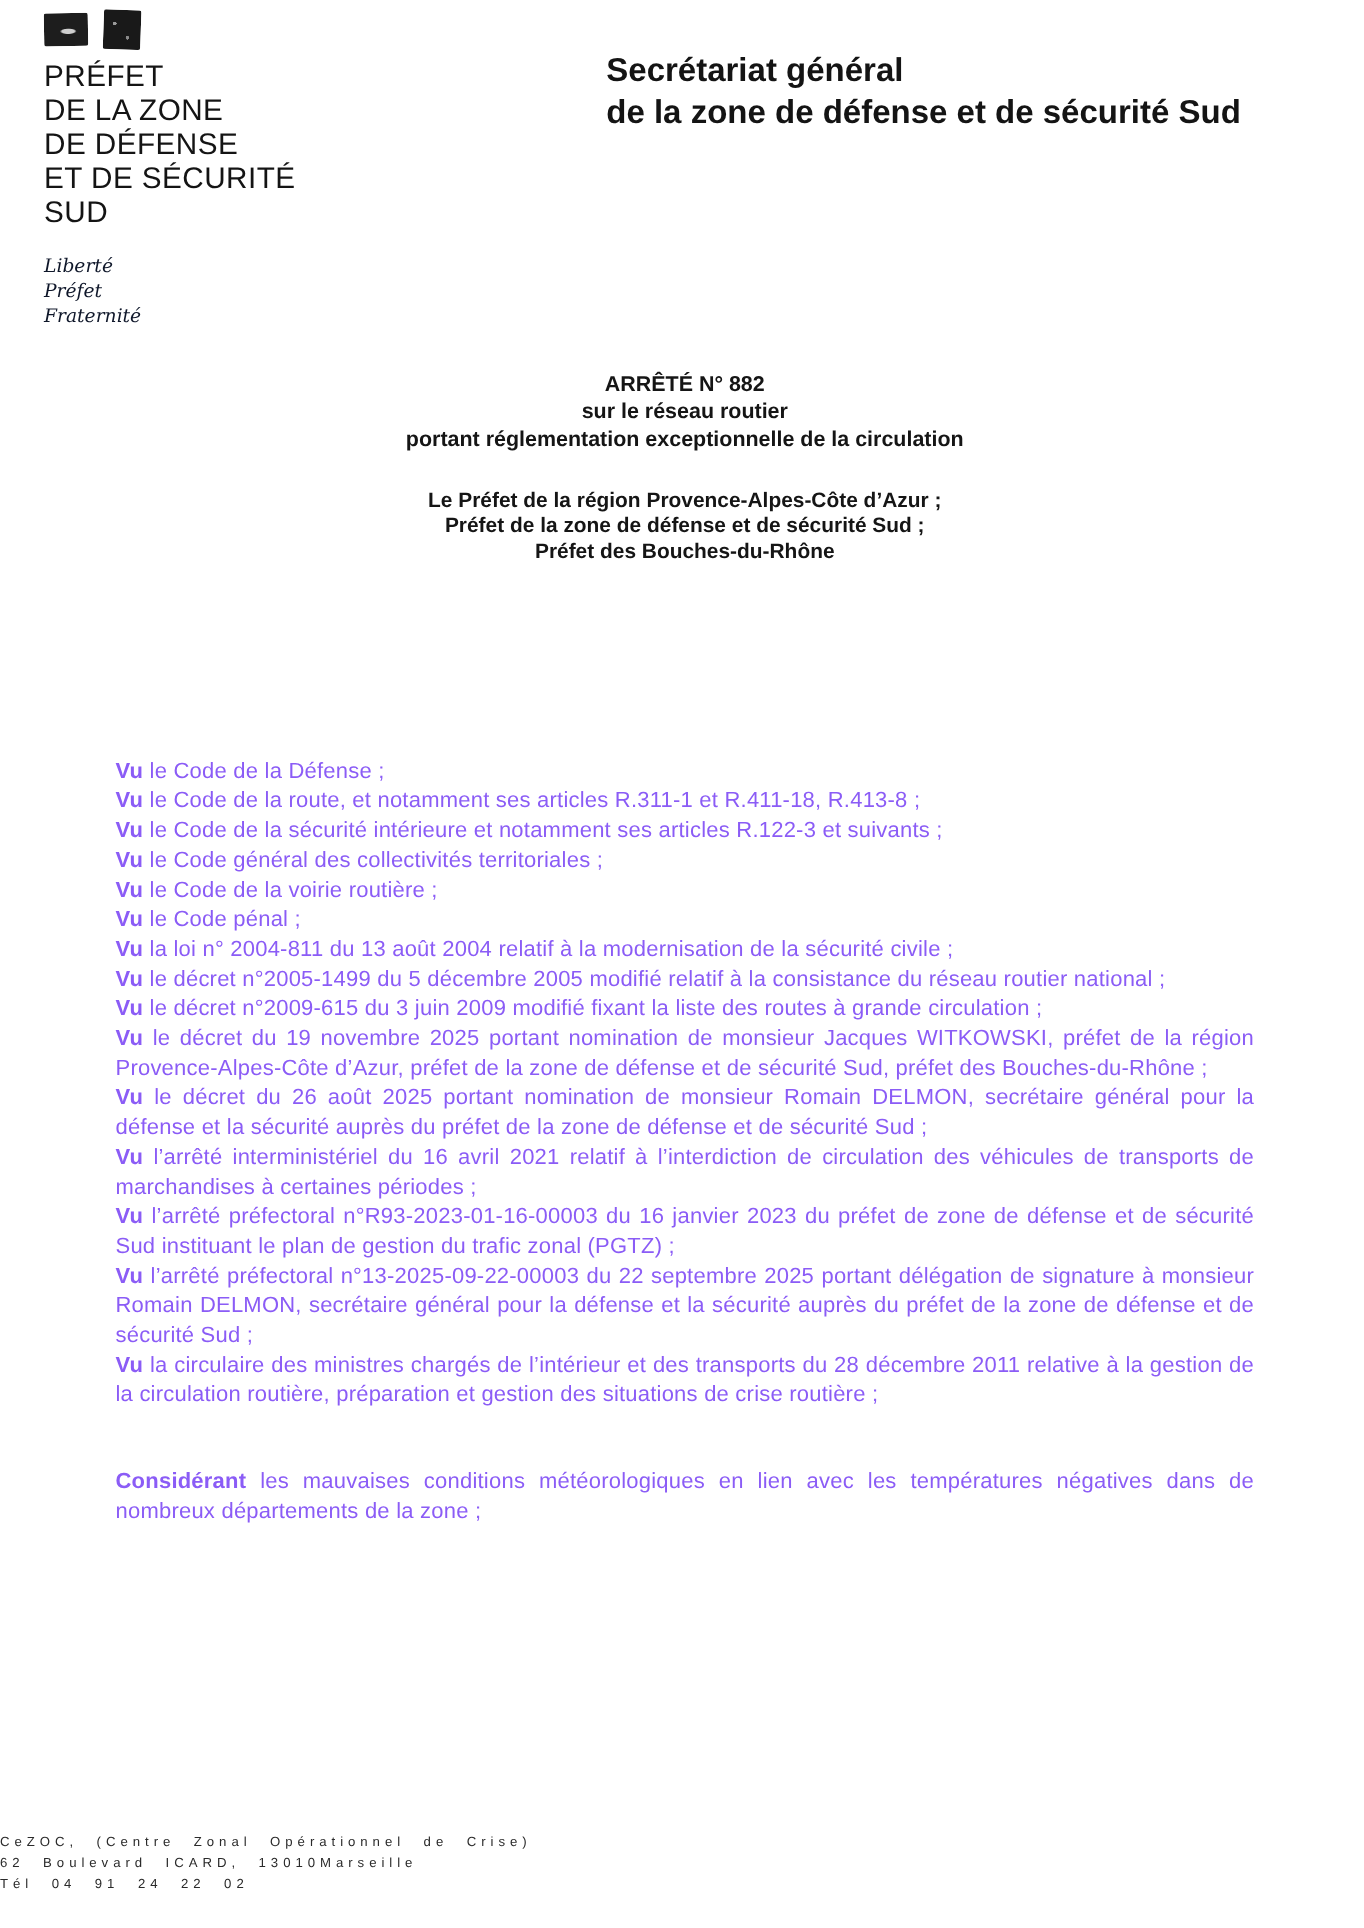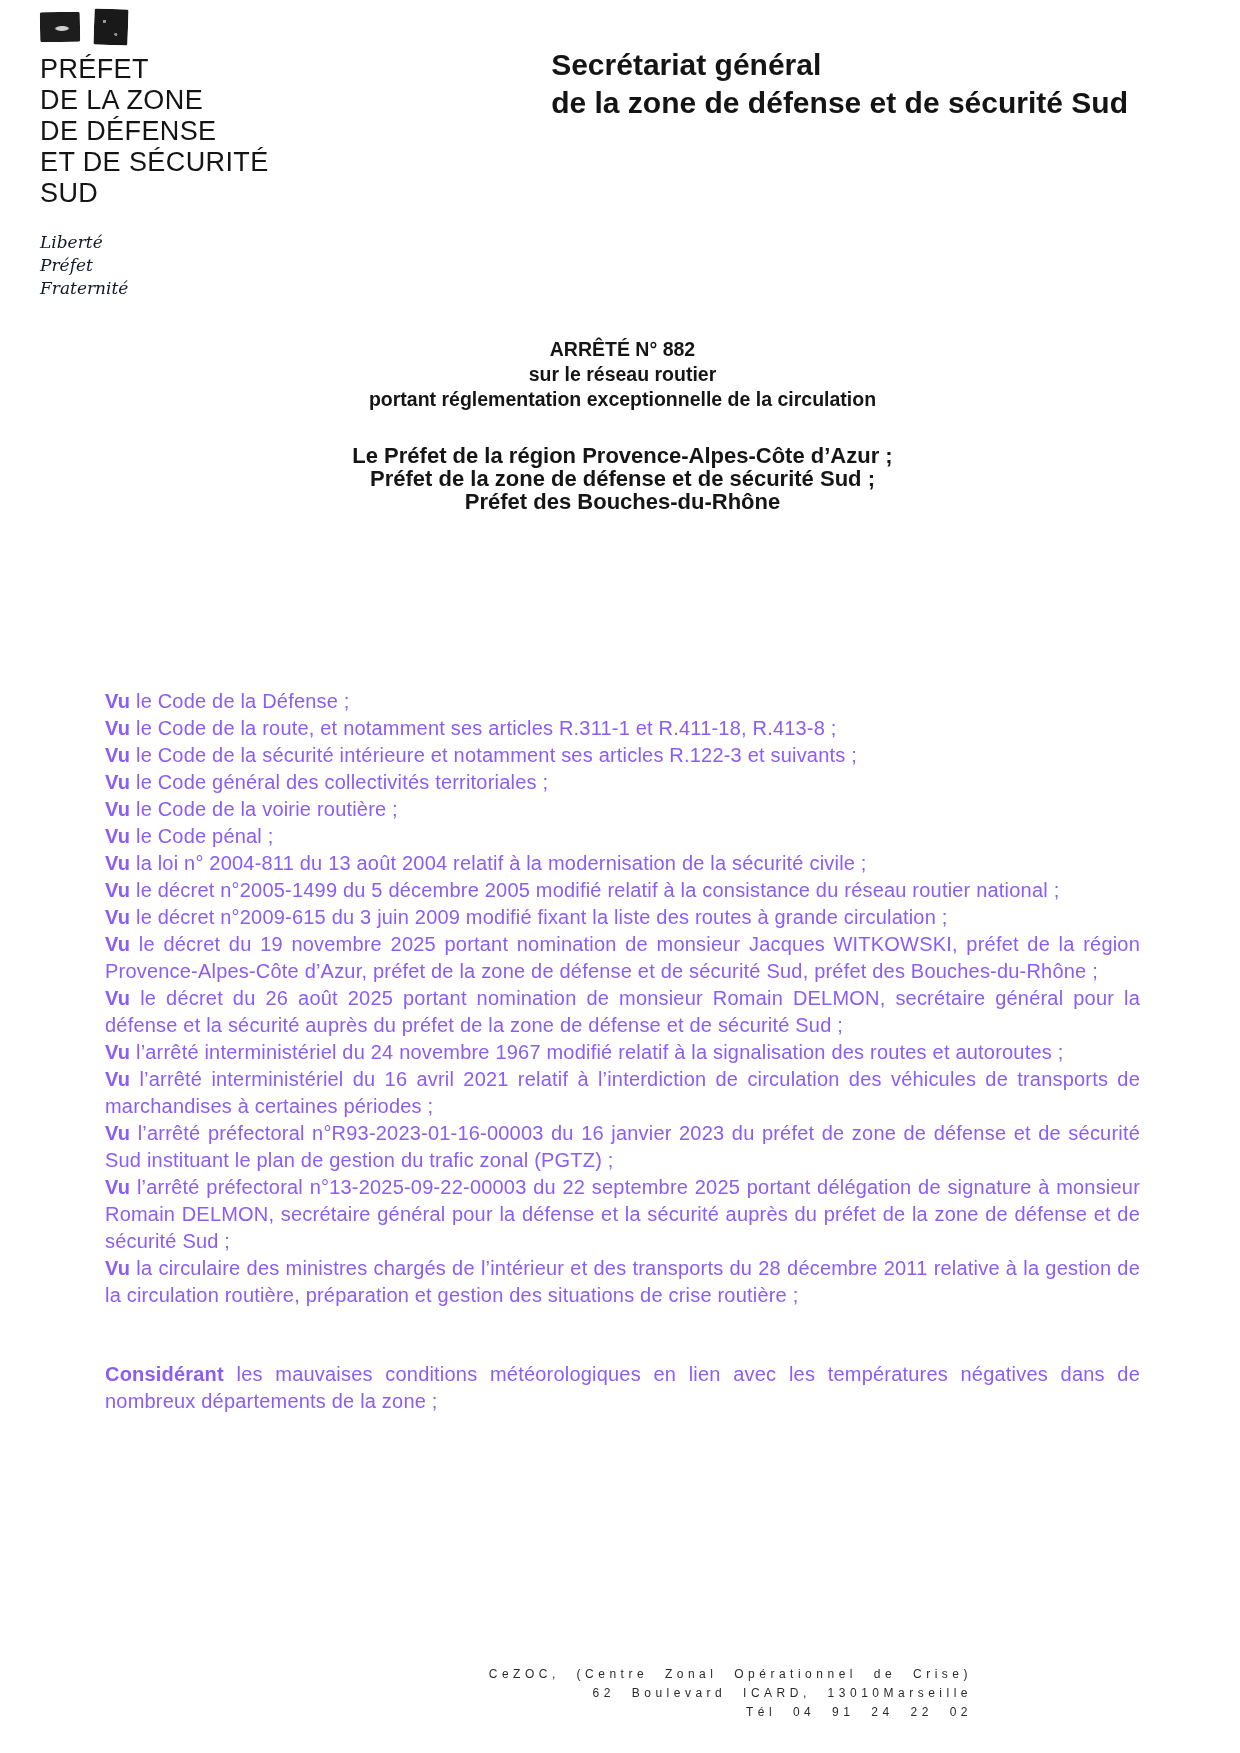--- a/index.html
+++ b/index.html
@@ -67,21 +67,21 @@
     font-weight: bold;
     font-size: 19.5px;
     line-height: 25px;
     color: #151515;
   }
   .issuer-block {
     position: absolute;
     top: 444px; left: 105px; width: 1035px;
     text-align: center;
     font-weight: bold;
-    font-size: 22px;
+    font-size: 19px;
     line-height: 23px;
     color: #151515;
   }
 
   
   .body-block {
     position: absolute;
     top: 688px; left: 105px; width: 1035px;
     font-size: 20px;
     line-height: 27px;
@@ -91,21 +91,21 @@
   .visa, .considerant { margin: 0; text-align: justify; }
   .visa b, .considerant b { font-weight: bold; }
   .considerant { margin-top: 52px; }
 
   
   .page-footer {
     position: absolute;
     top: 1665px; left: 0; width: 1116px;
     box-sizing: border-box;
     padding-right: 144px;
-    text-align: right;
+    text-align: left;
     font-size: 12px;
     line-height: 19px;
     letter-spacing: 4.5px;
     word-spacing: 9px;
     color: #2a2a2a;
     white-space: nowrap;
   }
 </style>
 </head>
 <body>
@@ -153,21 +153,20 @@
     <p class="visa"><b>Vu</b> <span>le Code de la route, et notamment ses articles R.311-1 et R.411-18, R.413-8 ;</span></p>
     <p class="visa"><b>Vu</b> <span>le Code de la sécurité intérieure et notamment ses articles R.122-3 et suivants ;</span></p>
     <p class="visa"><b>Vu</b> <span>le Code général des collectivités territoriales ;</span></p>
     <p class="visa"><b>Vu</b> <span>le Code de la voirie routière ;</span></p>
     <p class="visa"><b>Vu</b> <span>le Code pénal ;</span></p>
     <p class="visa"><b>Vu</b> <span>la loi n° 2004-811 du 13 août 2004 relatif à la modernisation de la sécurité civile ;</span></p>
     <p class="visa"><b>Vu</b> <span>le décret n°2005-1499 du 5 décembre 2005 modifié relatif à la consistance du réseau routier national ;</span></p>
     <p class="visa"><b>Vu</b> <span>le décret n°2009-615 du 3 juin 2009 modifié fixant la liste des routes à grande circulation ;</span></p>
     <p class="visa"><b>Vu</b> <span>le décret du 19 novembre 2025 portant nomination de monsieur Jacques WITKOWSKI, préfet de la région Provence-Alpes-Côte d’Azur, préfet de la zone de défense et de sécurité Sud, préfet des Bouches-du-Rhône ;</span></p>
     <p class="visa"><b>Vu</b> <span>le décret du 26 août 2025 portant nomination de monsieur Romain DELMON, secrétaire général pour la défense et la sécurité auprès du préfet de la zone de défense et de sécurité Sud ;</span></p>
-    <p class="visa"><b>Vu</b> <span>l’arrêté interministériel du 24 novembre 1967 modifié relatif à la signalisation des routes et autoroutes ;</span></p>
     <p class="visa"><b>Vu</b> <span>l’arrêté interministériel du 16 avril 2021 relatif à l’interdiction de circulation des véhicules de transports de marchandises à certaines périodes ;</span></p>
     <p class="visa"><b>Vu</b> <span>l’arrêté préfectoral n°R93-2023-01-16-00003 du 16 janvier 2023 du préfet de zone de défense et de sécurité Sud instituant le plan de gestion du trafic zonal (PGTZ) ;</span></p>
     <p class="visa"><b>Vu</b> <span>l’arrêté préfectoral n°13-2025-09-22-00003 du 22 septembre 2025 portant délégation de signature à monsieur Romain DELMON, secrétaire général pour la défense et la sécurité auprès du préfet de la zone de défense et de sécurité Sud ;</span></p>
     <p class="visa"><b>Vu</b> <span>la circulaire des ministres chargés de l’intérieur et des transports du 28 décembre 2011 relative à la gestion de la circulation routière, préparation et gestion des situations de crise routière ;</span></p>
 
     <p class="considerant"><b>Considérant</b> <span>les mauvaises conditions météorologiques en lien avec les températures négatives dans de nombreux départements de la zone ;</span></p>
   </div>
 
   <div class="page-footer">
     <div>CeZOC, (Centre Zonal Opérationnel de Crise)</div>

